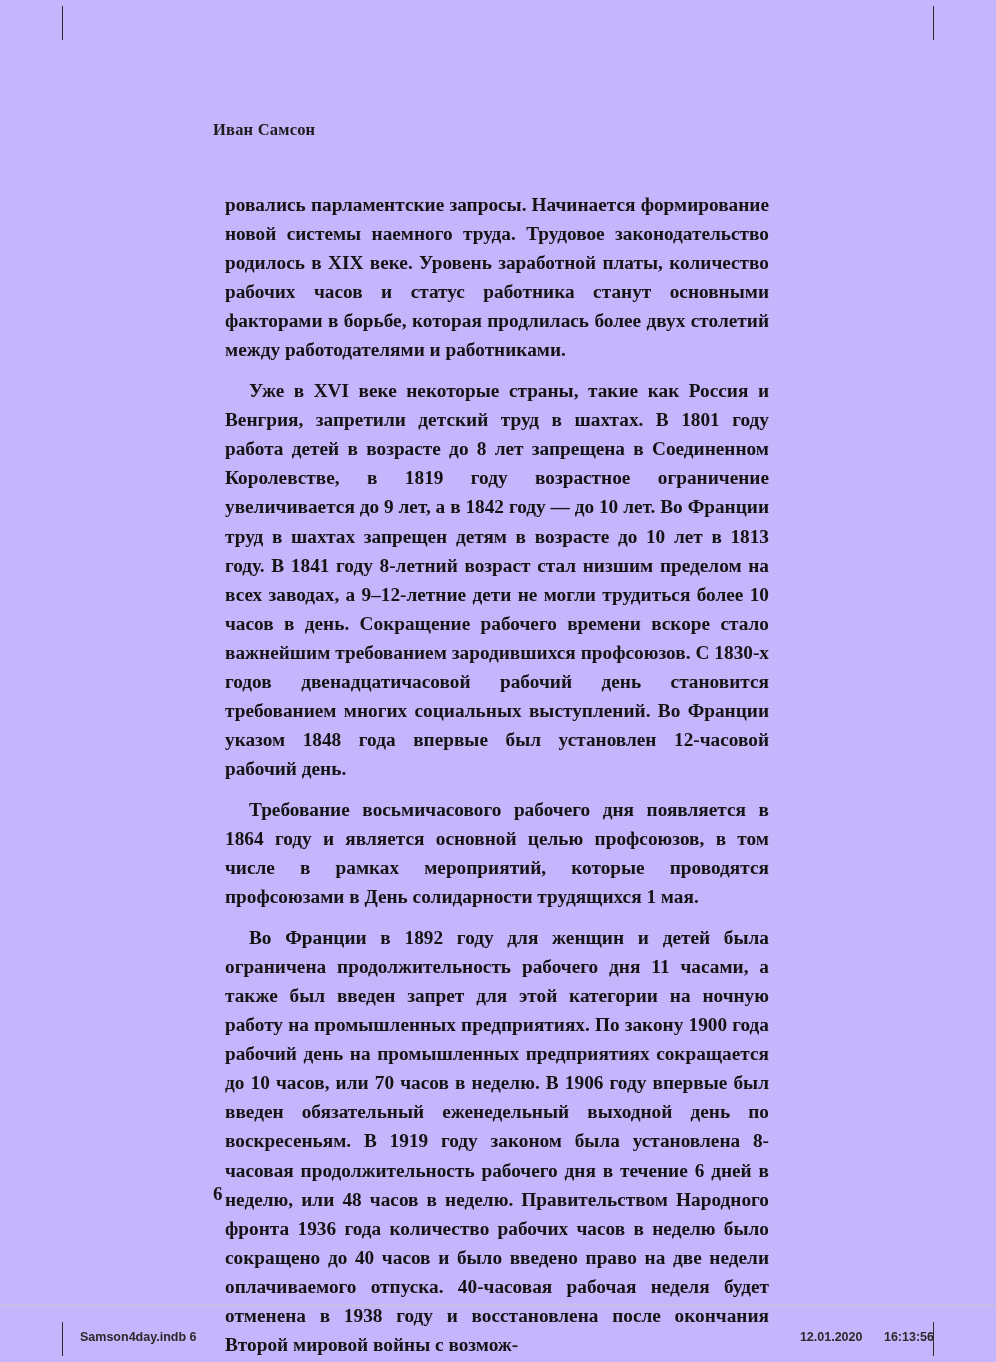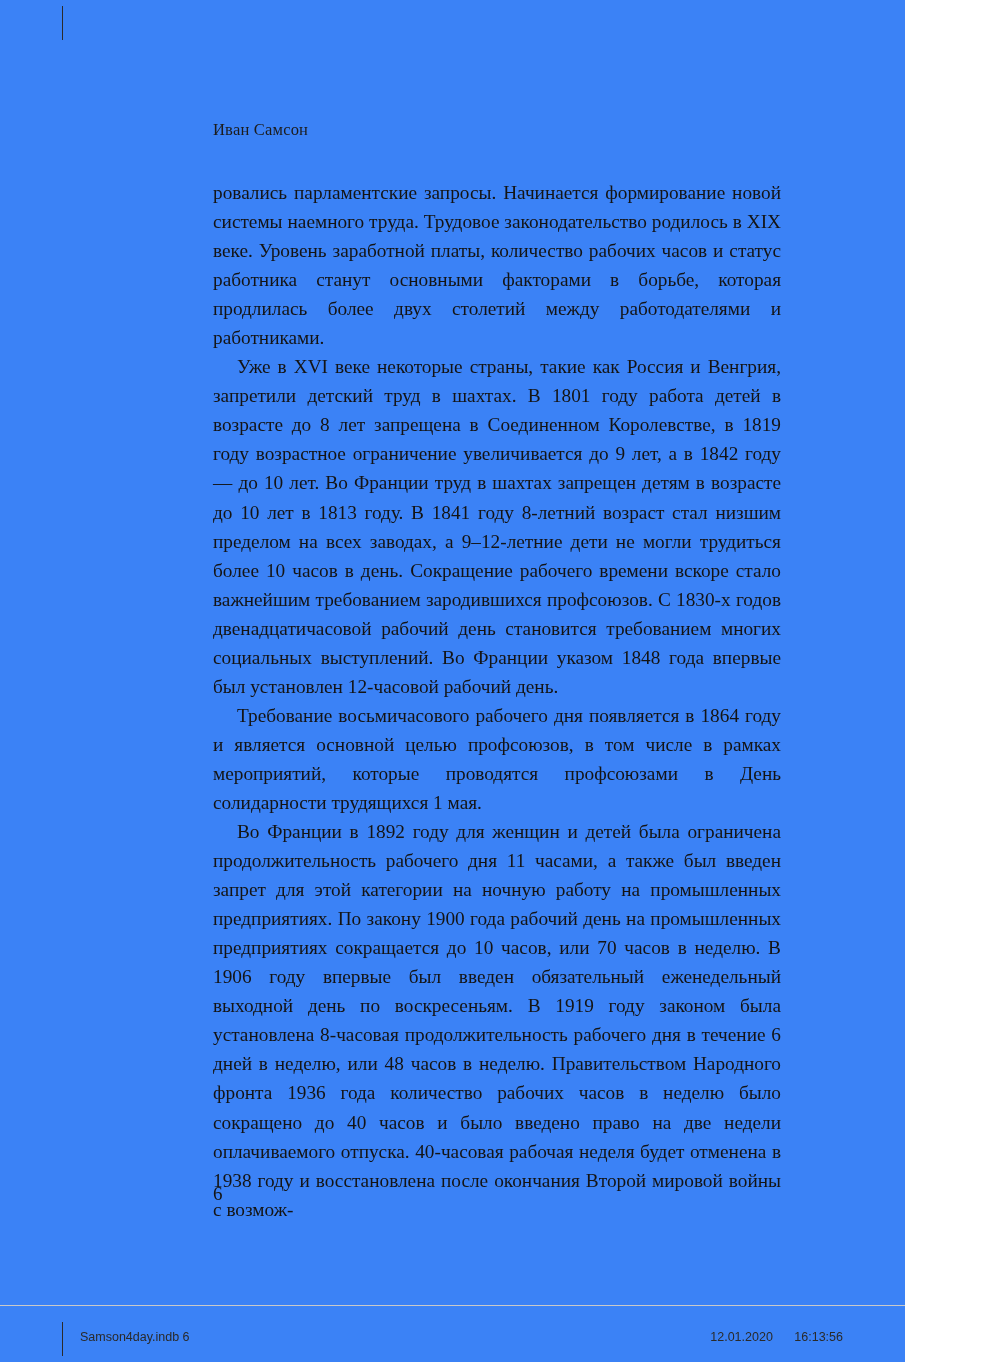--- a/index.html
+++ b/index.html
@@ -2,26 +2,27 @@
 <html><head>
 <meta charset="utf-8">
 <style>
   html, body {
     margin: 0;
     padding: 0;
     background: #ffffff;
   }
   .page {
     position: relative;
-    width: 905px;
+    width: 996px;
     height: 1362px;
-    background: #3b82f6;
+    background: #c4b5fd;
     overflow: hidden;
     font-family: "Liberation Serif", serif;
     color: #1a1a1a;
+    font-weight: bold;
   }
 
   
   .crop {
     position: absolute;
     background: #2b2b2b;
   }
   .crop-tl-v { left: 62px; top: 6px; width: 1px; height: 34px; }
   .crop-tr-v { left: 933px; top: 6px; width: 1px; height: 34px; }
   .crop-bl-v { left: 62px; top: 1322px; width: 1px; height: 34px; }
@@ -37,21 +38,21 @@
   }
 
   .textblock {
     position: absolute;
     left: 213px;
     top: 178px;
     width: 568px;
   }
 
   .textblock p {
-    margin: 0;
+    margin: 12px;
     font-size: 19.3px;
     line-height: 29.05px;
     text-align: justify;
     text-justify: inter-word;
     color: #141414;
     hyphens: manual;
   }
   .textblock p.indent {
     text-indent: 24px;
   }

